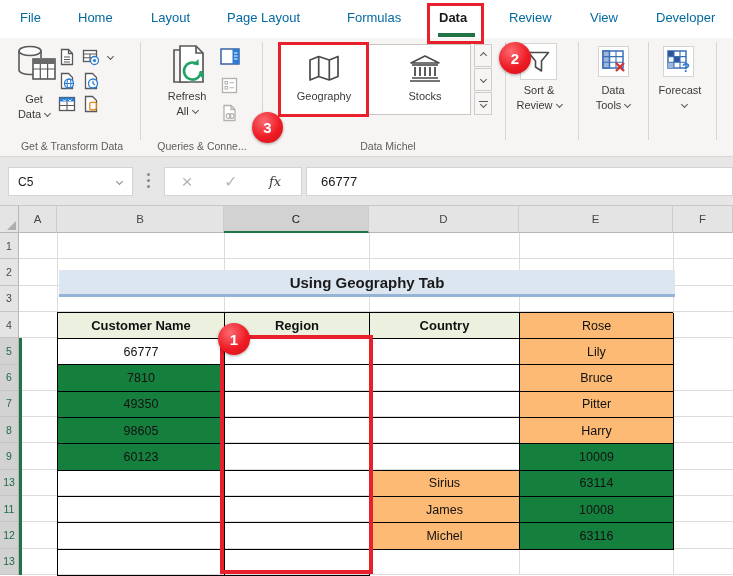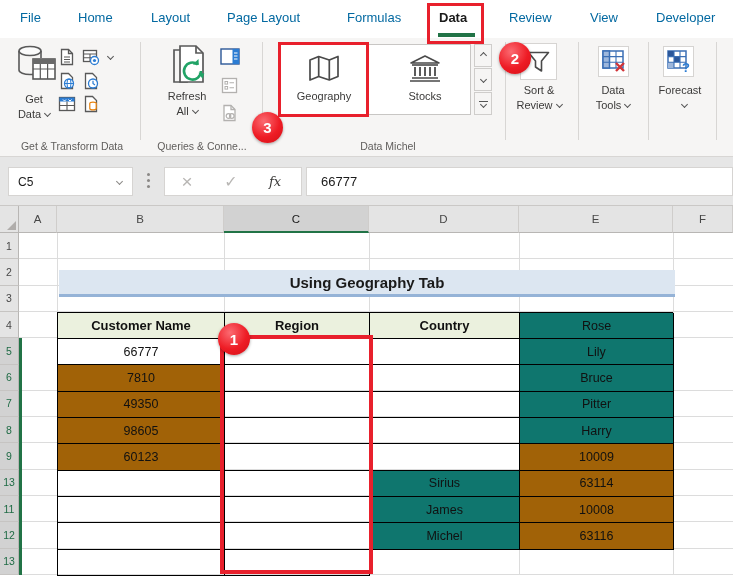--- a/index.html
+++ b/index.html
@@ -70,22 +70,22 @@
   .rh-greenbar{position:absolute;left:19px;top:132.2px;width:3px;height:236.6px;background:#217346;z-index:4;}
   .titlecell{position:absolute;left:59px;top:53.3px;width:616px;height:27px;background:#dce6f1;
       border-bottom:3px solid #95b3d7;display:flex;align-items:center;justify-content:center;
       font-size:15px;font-weight:bold;color:#1a1a1a;z-index:2;margin-top:11px;}
   .xltable{position:absolute;left:57px;top:105.9px;width:616px;z-index:2;display:grid;
       grid-template-columns:167px 145px 150px 154px;grid-auto-rows:26.3px;
       border-top:1.5px solid #000;border-left:1.5px solid #000;}
   .xltable .cell{border-right:1px solid #000;border-bottom:1px solid #000;display:flex;
       align-items:center;justify-content:center;font-size:12.5px;color:#111;}
   .xltable .th{background:#ebf1de;font-weight:bold;font-size:13px;}
-  .xltable .namecell{background:#0f766e;}
-  .xltable .zipcell{background:#a16207;}
+  .xltable .namecell{background:#fdba74;}
+  .xltable .zipcell{background:#15803d;}
   .xltable .zipcell.active{background:#fff;}
   .watermark{position:absolute;left:297px;top:318px;width:150px;height:46px;z-index:5;opacity:.8;}
   .wm-name{position:absolute;left:26px;top:0;font-size:22px;font-weight:bold;color:#8fa8d8;letter-spacing:.5px;}
   .wm-tag{position:absolute;left:29px;top:28px;font-size:6.5px;letter-spacing:1.9px;color:#9fb4dd;font-weight:bold;}
   .range-redbox{position:absolute;left:220px;top:129px;width:153px;height:239px;border:4px solid #e8202c;z-index:6;}
 </style>
 </head>
 <body>
 
 <div class="app">

